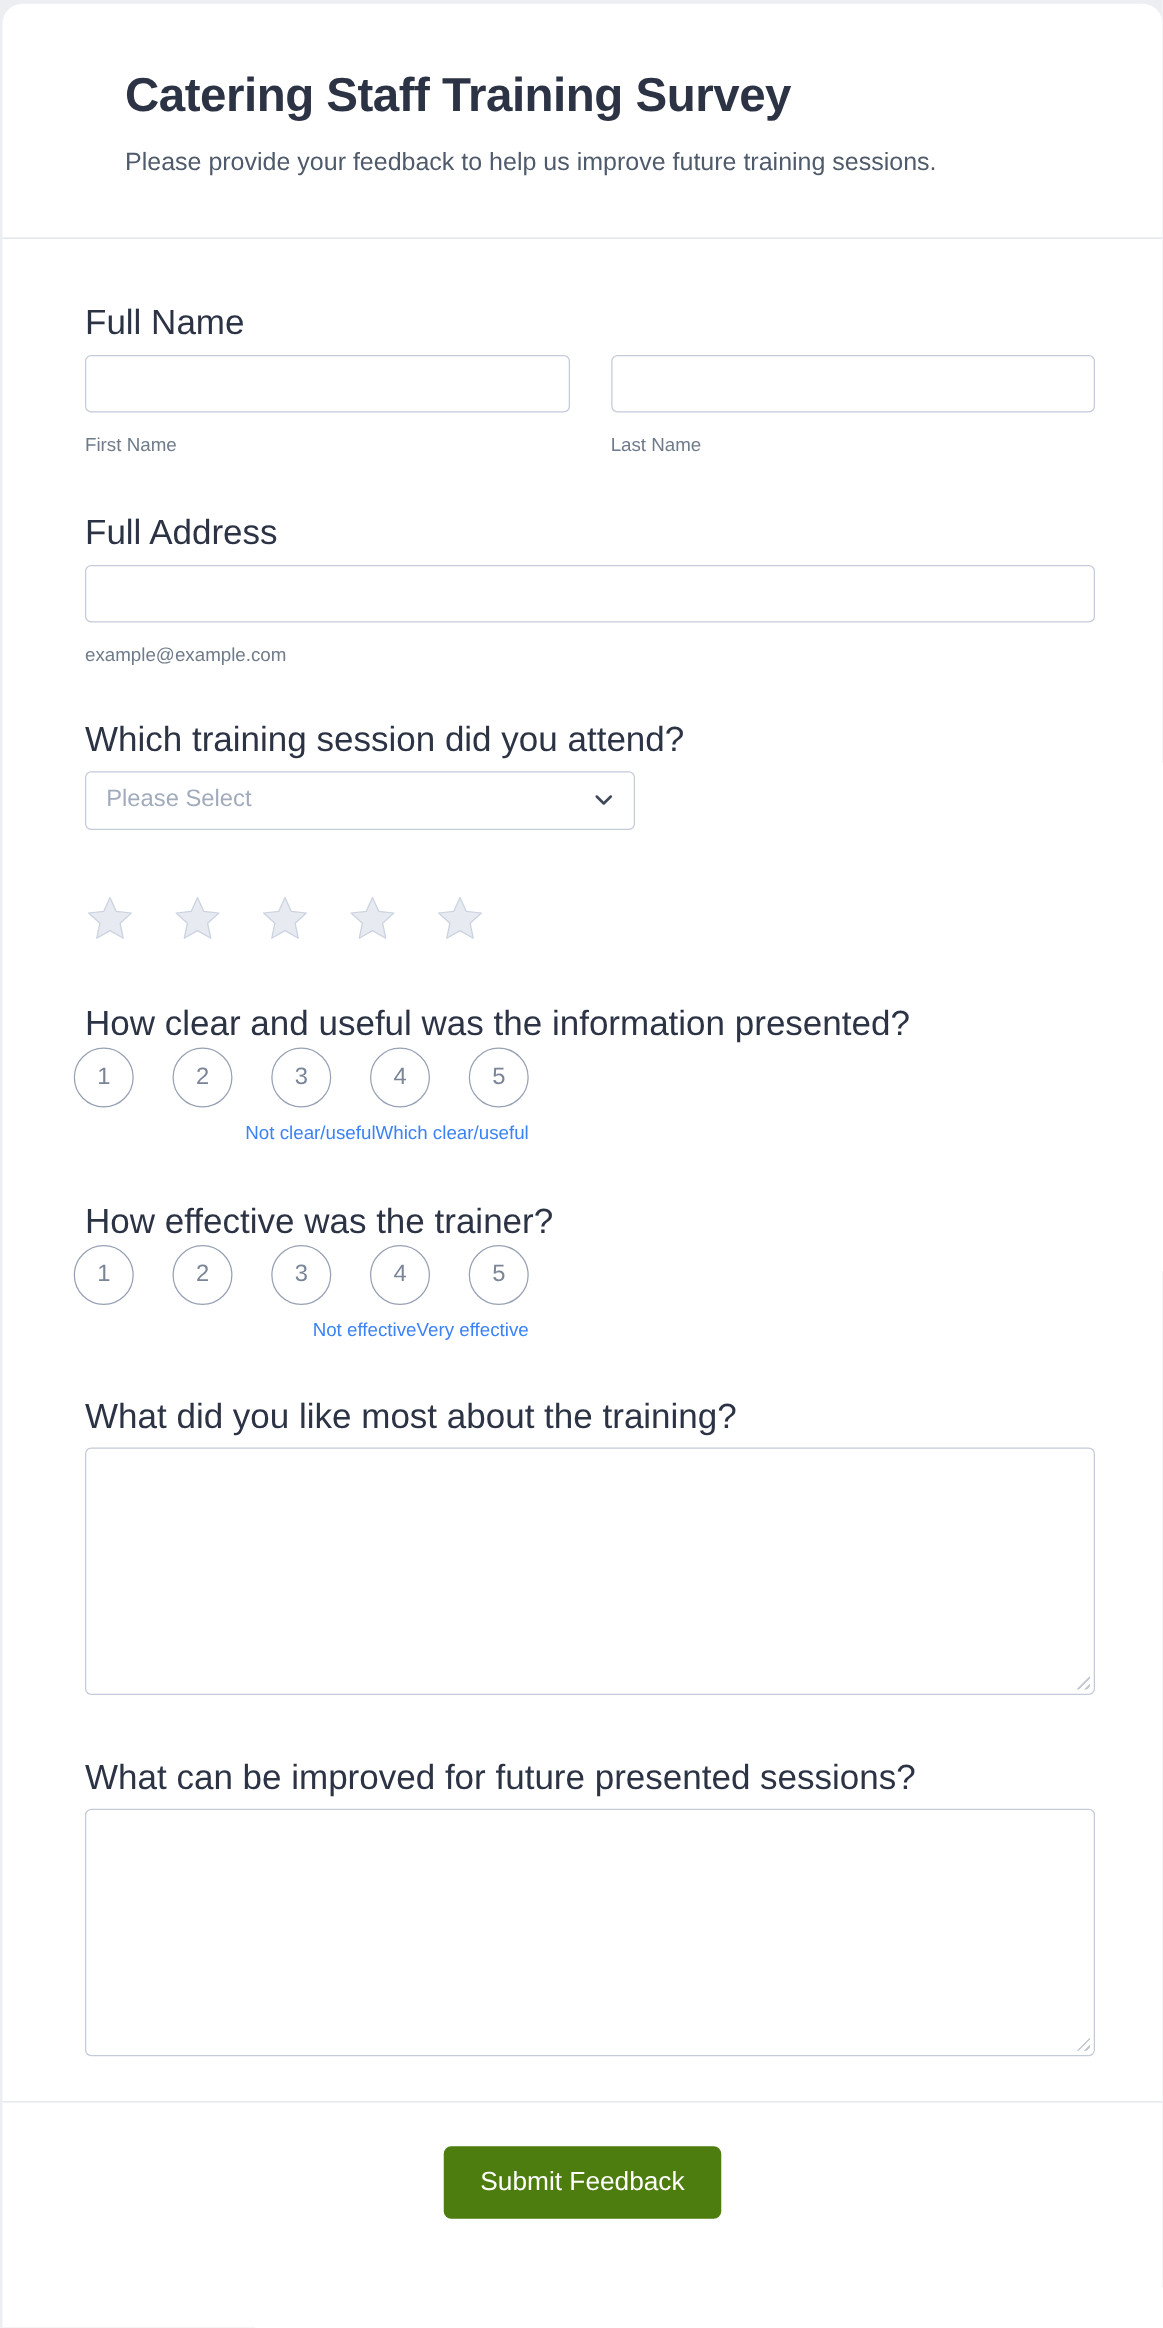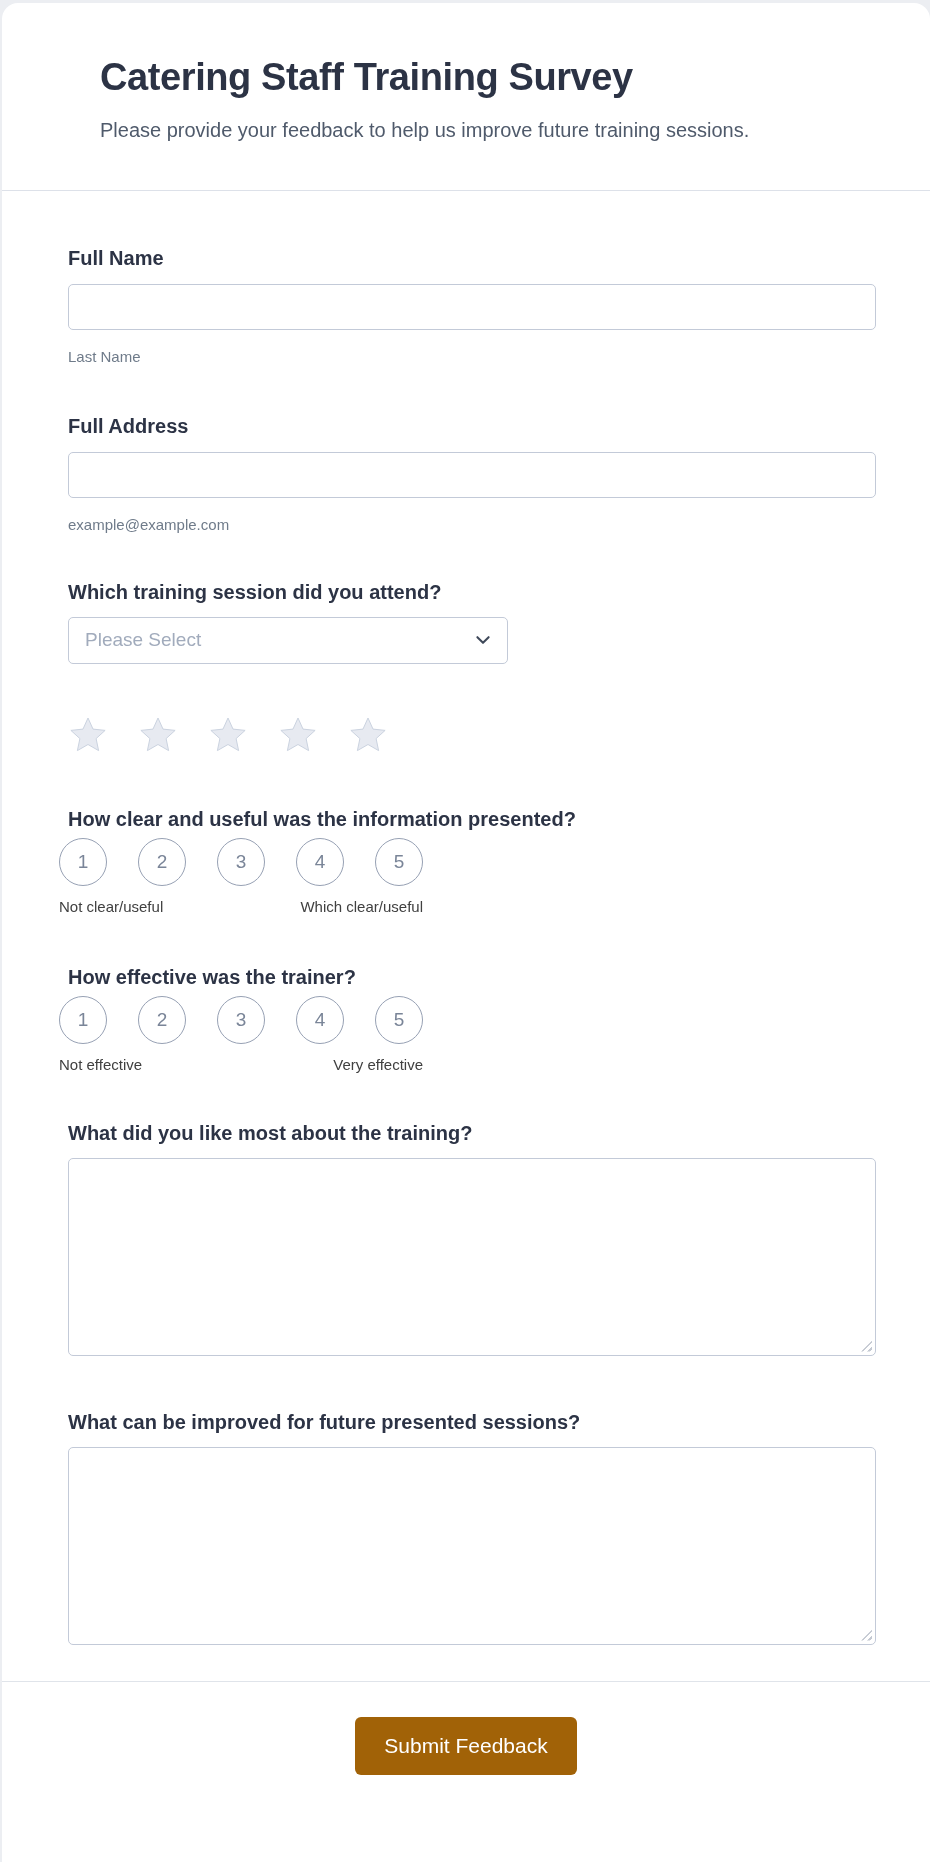--- a/index.html
+++ b/index.html
@@ -14,21 +14,21 @@
     border-top-left-radius:16px; border-top-right-radius:16px;
     min-height:1859px;
   }
   
   .header { padding:52px 54px 46px 98px; border-bottom:1px solid #dde1e9; }
   .title { font-size:38px; font-weight:700; color:#2c3345; letter-spacing:-0.4px; line-height:1.2; }
   .subtitle { margin-top:16px; font-size:20px; color:#4f5a6b; line-height:1.35; }
   
   .content { padding:54px 54px 36px 66px; border-bottom:1px solid #e0e4ea; }
   .field { margin-bottom:48px; }
-  .qlabel { display:block; font-size:20px; font-weight:700; color:#2c3345; line-height:26px; }
+  .qlabel { display:block; font-size:28px; font-weight:400; color:#2c3345; line-height:26px; }
   .sublabel { margin-top:18px; font-size:15px; color:#6f7b8a; line-height:17px; }
   
   .name-row { display:flex; gap:33px; margin-top:13px; }
   .name-col { flex:1; }
   input.textbox {
     width:100%; height:46px; border:1px solid #c3cad8; border-radius:5px;
     padding:0 12px; font-size:18px; color:#2c3345; font-family:inherit; background:#fff;
   }
   .email-box { width:390px; margin-top:13px; }
   
@@ -43,58 +43,62 @@
   .stars { display:flex; gap:30px; margin-top:15px; }
   .star { width:40px; height:40px; cursor:pointer; }
   
   .scale { width:364px; margin-left:-9px; margin-top:6px; }
   .circles { display:flex; justify-content:space-between; }
   .circle {
     width:48px; height:48px; border:1px solid #97a1b4; border-radius:50%;
     display:flex; align-items:center; justify-content:center;
     font-size:19px; color:#7a8598; background:#fff; cursor:pointer;
   }
-  .scale-labels { display:flex; justify-content:space-between; margin-top:12px;
-    font-size:15px; color:#404040; }
+  .scale-labels { display:flex; justify-content:flex-end; margin-top:12px;
+    font-size:15px; color:#3b82f6; }
   
   .ta-wrap { position:relative; margin-top:12px; }
   textarea.longtext {
     display:block; width:100%; height:198px; resize:none;
     border:1px solid #c3cad8; border-radius:5px; background:#fff;
     padding:10px 12px; font-size:18px; color:#2c3345; font-family:inherit;
   }
   .resize-grip {
     position:absolute; right:4px; bottom:4px; width:11px; height:11px;
     background:repeating-linear-gradient(135deg, transparent 0 3px, #c4c9d2 3px 4.5px);
     clip-path:polygon(100% 0, 100% 100%, 0 100%);
     cursor:nwse-resize;
   }
   
   .submit-row { padding:35px 0 49px; display:flex; justify-content:center; }
   .submit-btn {
     width:222px; height:58px; border:none; border-radius:6px;
-    background:#a16207; color:#ffffff; font-size:21px; font-weight:500;
+    background:#4d7c0f; color:#ffffff; font-size:21px; font-weight:500;
     font-family:inherit; cursor:pointer;
   }
 </style>
 </head>
 <body>
 
 <div class="card">
 
   <div class="header">
     <div class="title">Catering Staff Training Survey</div>
     <div class="subtitle">Please provide your feedback to help us improve future training sessions.</div>
   </div>
 
   <div class="content">
 
     <div class="field">
       <span class="qlabel">Full Name</span>
       <div class="name-row">
+        <div class="name-col">
+          <input class="textbox" type="text" placeholder="" style="">
+          <div class="sublabel">First Name</div>
+        </div>
         <div class="name-col">
           <input class="textbox" type="text" placeholder="" style="">
           <div class="sublabel">Last Name</div>
         </div>
       </div>
     </div>
 
     <div class="field" style="margin-bottom:46px;">
       <span class="qlabel">Full Address</span>
       <input class="textbox email-box" type="text" placeholder="" style="">

